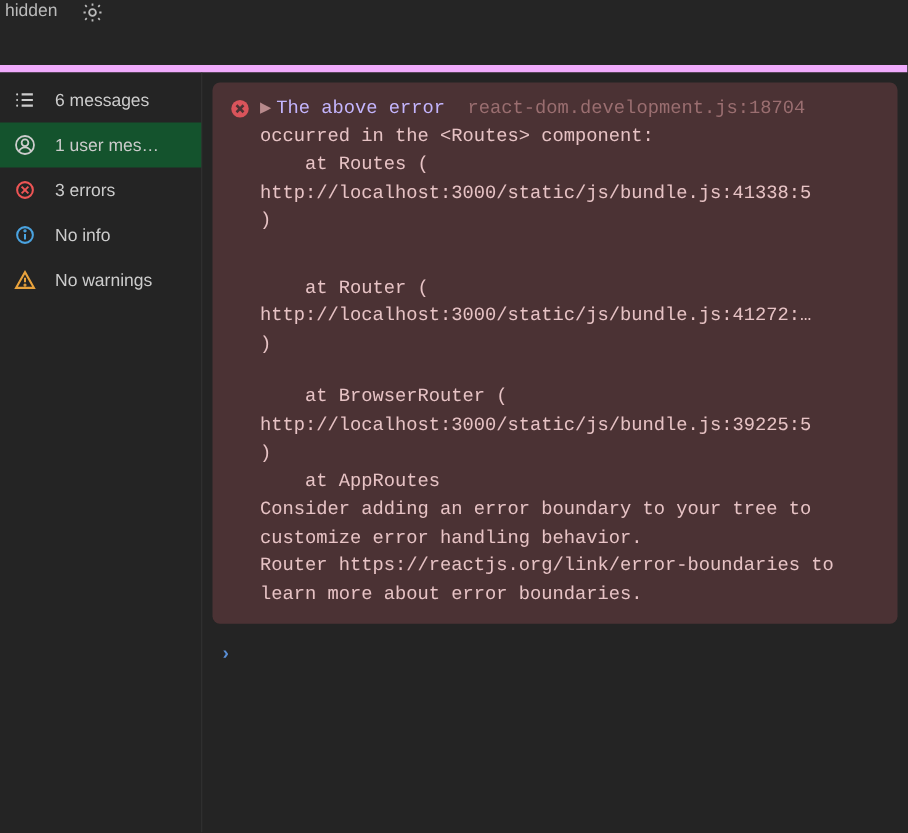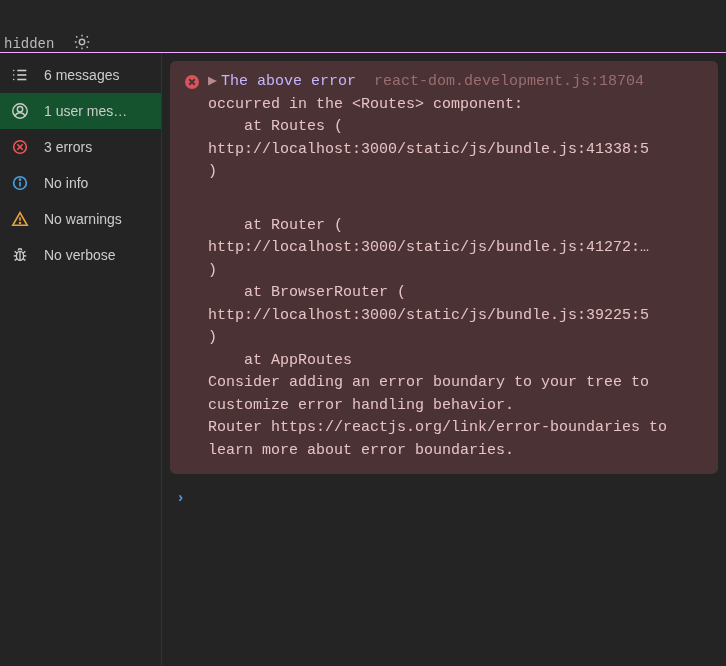--- a/index.html
+++ b/index.html
@@ -9,31 +9,31 @@
       background: #242424;
       color: #ccc;
       font-family: Consolas, 'Courier New', monospace;
       font-size: 14px;
       overflow: hidden;
     }
     .topbar {
       height: 52px;
       background: #252525;
       display: flex;
-      align-items: flex-end;
+      align-items: flex-start;
       padding-left: 0;
       color: #bbb;
-      font-family: Liberation Mono, monospace;
+      font-family: Liberation Sans, sans-serif;
     }
     .topbar .hidden-label { padding-left: 4px; }
     .topbar .gear { margin-left: 18px; }
     .main {
       display: flex;
       height: calc(666px - 52px);
-      border-top: 1px solid #f0abfc;
+      border-top: 6px solid #f0abfc;
     }
     .sidebar {
       width: 162px;
       background: #242424;
       border-right: 1px solid #333;
       padding-top: 4px;
       font-family: -apple-system, "Segoe UI", Arial, sans-serif;
       font-size: 14px;
     }
     .side-item {
@@ -159,36 +159,20 @@
       <span class="side-icon">
         <svg viewBox="0 0 20 20" width="18" height="18" stroke="#e8a23c" stroke-width="1.8" fill="none">
           <path d="M10 3 L18 17 L2 17 Z"></path>
           <line x1="10" y1="8" x2="10" y2="12"></line>
           <circle cx="10" cy="14.5" r="0.5" fill="#e8a23c"></circle>
         </svg>
       </span>
       <span class="lbl">No warnings</span>
     </div>
 
-    <div class="side-item">
-      <span class="side-icon">
-        <svg viewBox="0 0 20 20" width="18" height="18" stroke="#ccc" stroke-width="1.5" fill="none">
-          <ellipse cx="10" cy="11" rx="4" ry="5"></ellipse>
-          <line x1="10" y1="6" x2="10" y2="16"></line>
-          <line x1="3" y1="11" x2="6" y2="11"></line>
-            <line x1="14" y1="11" x2="17" y2="11"></line>
-          <line x1="4" y1="6" x2="7" y2="8"></line>
-            <line x1="16" y1="6" x2="13" y2="8"></line>
-          <line x1="4" y1="16" x2="7" y2="14"></line>
-            <line x1="16" y1="16" x2="13" y2="14"></line>
-          <path d="M8 5c0-1 1-2 2-2s2 1 2 2"></path>
-        </svg>
-      </span>
-      <span class="lbl">No verbose</span>
-    </div>
 
   </div>
 
   <div class="content">
 
     <div class="error-box">
       <div class="err-head">
         <span class="err-circle">
           <svg viewBox="0 0 16 16" width="16" height="16">
             <circle cx="8" cy="8" r="7" fill="#d9545b"></circle>
@@ -199,21 +183,21 @@
         <div style="flex:1;">
           <div class="err-title-line"><span class="caret-tri">▶</span><span class="err-title">The above error</span><span>  </span><span class="err-source">react-dom.development.js:18704</span></div>
           <div class="">occurred in the &lt;Routes&gt; component:</div>
           <div class=""></div>
           <div class="" style="white-space:pre;">    at Routes (</div>
           <div><a class="lnk">http://localhost:3000/static/js/bundle.js:41338:5</a></div>
           <div class="">)</div>
           <div class="" style="white-space:pre;margin-top:31px;">    at Router (</div>
           <div><a class="lnk">http://localhost:3000/static/js/bundle.js:41272:…</a></div>
           <div class="">)</div>
-          <div class="" style="white-space:pre;">    at BrowserRouter (</div>
+          <div class="" style="white-space:pre;margin-top:20px;">    at BrowserRouter (</div>
           <div><a class="lnk">http://localhost:3000/static/js/bundle.js:39225:5</a></div>
           <div class="">)</div>
           <div class="" style="white-space:pre;">    at AppRoutes</div>
           <div class=""></div>
           <div class="">Consider adding an error boundary to your tree to customize error handling behavior.</div>
           <div><span>Router </span><a class="lnk">https://reactjs.org/link/error-boundaries</a><span> to learn more about error boundaries.</span></div>
         </div>
       </div>
     </div>
 

